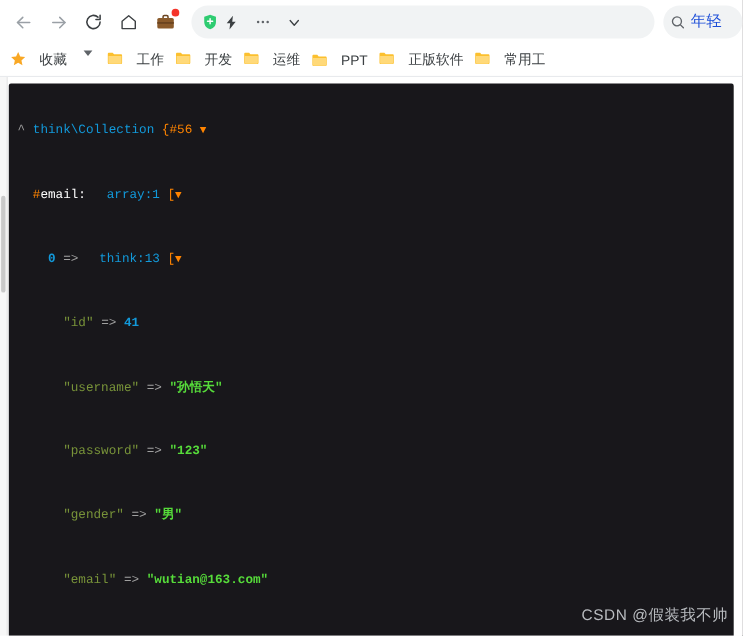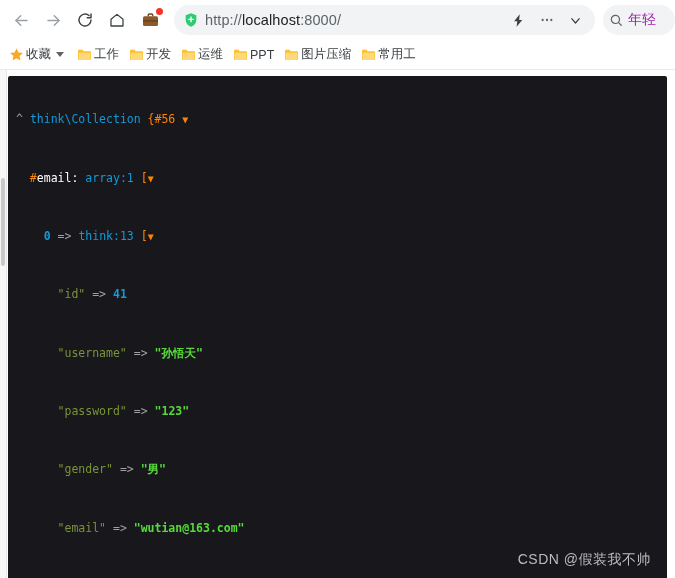--- a/index.html
+++ b/index.html
@@ -74,35 +74,35 @@
     width: 72px; height: 30px;
     background: #f1f3f4;
     border-radius: 15px;
     display: flex; align-items: center;
     padding: 0 6px;
     flex-shrink: 0;
     gap: 5px;
     overflow: hidden;
     margin-right: -6px;
   }
-  .search-q { font-size: 14px; color: #a21caf; white-space: nowrap; }
+  .search-q { font-size: 14px; color: #1d4ed8; white-space: nowrap; }
 
   
   .bookmarks {
     height: 29px;
     display: flex; align-items: center;
     padding: 0 4px;
     background: #ffffff;
     flex-shrink: 0;
     overflow: hidden;
     white-space: nowrap;
   }
   .bm {
-    display: flex; align-items: center;
-    gap: 2px;
+    display: flex; 
+    gap: 12px;
     padding: 2px 5px;
     border-radius: 4px;
     font-size: 12.5px;
     color: #3c4043;
     flex-shrink: 0;
   }
   .bm-label { white-space: nowrap; }
   .folder-ico {
     width: 15px; height: 13px; flex-shrink: 0;
   }
@@ -146,43 +146,43 @@
     line-height: 14.6px;
     padding: 7px 8px 8px 8px;
     margin-bottom: 10px;
     border-radius: 2px;
     white-space: pre;
     width: 659px;
     overflow: hidden;
   }
   .dump.first { padding-bottom: 22px; }
 
-  .ln { display: block; height: 14.6px; }
+  .ln { display: block; height: 14.6px; font-family: Liberation Mono, monospace; }
 
   
   .t-caret   { color: #a0a0a0; }
   .t-class   { color: #1299da; }
   .t-meta    { color: #ff8400; }
   .t-prop    { color: #ff8400; }
   .t-propname{ color: #ffffff; }
-  .t-type    { color: #1299da; }
+  .t-type    { color: #1299da; margin-left: 12px; }
   .t-key     { color: #789339; }
   .t-str     { color: #56db3a; font-weight: bold; }
   .t-num     { color: #1299da; font-weight: bold; }
   .t-brk     { color: #ff8400; }
   .t-arrow   { color: #a0a0a0; }
 
   .tog-box {
     color: #ff8400;
     font-size: 10px;
   }
 
   .watermark {
     position: absolute;
-    right: 24px; bottom: 9px;
+    right: 13px; bottom: 9px;
     font-size: 14px;
     color: #b9bcc0;
     letter-spacing: 0.5px;
     pointer-events: none;
   }
 </style>
 </head>
 <body>
 
 <div class="browser">
@@ -225,21 +225,20 @@
       <span class="brief-dot"></span>
     </div>
 
     <div class="urlbar">
       <span class="shield">
         <svg width="16" height="16" viewBox="0 0 24 24">
           <path d="M12 2l8 3v7c0 5-3.5 8.5-8 10-4.5-1.5-8-5-8-10V5z" fill="#2ecc71"></path>
           <path d="M12 7.5v7M8.5 11h7" stroke="#ffffff" stroke-width="2" stroke-linecap="round"></path>
         </svg>
       </span>
-      <span class="url-text"><span>http://</span><span class="host">localhost</span><span>:8000/</span></span>
       <span class="url-icons">
         <span>
           <svg width="15" height="15" viewBox="0 0 24 24" fill="#3c4043">
             <path d="M14 2L5 13h5l-1 9 9-11h-5z"></path>
           </svg>
         </span>
         <span>
           <svg width="16" height="16" viewBox="0 0 24 24" fill="#5f6368">
             <circle cx="5.5" cy="12" r="1.7"></circle>
               <circle cx="12" cy="12" r="1.7"></circle>
@@ -300,28 +299,28 @@
 
     <div class="bm">
       <svg class="folder-ico" viewBox="0 0 16 14">
         <path d="M1 3.2c0-.7.5-1.2 1.2-1.2h3.6l1.3 1.5h6.7c.7 0 1.2.5 1.2 1.2v7.1c0 .7-.5 1.2-1.2 1.2H2.2c-.7 0-1.2-.5-1.2-1.2z" fill="#fcc02e"></path>
         <path d="M1.6 5.2h12.8v6.7c0 .5-.4.9-.9.9H2.5c-.5 0-.9-.4-.9-.9z" fill="#ffd979"></path>
       </svg>
       <span class="bm-label">PPT</span>
     </div>
 
 
-
-    <div class="bm">
-      <svg class="folder-ico" viewBox="0 0 16 14">
-        <path d="M1 3.2c0-.7.5-1.2 1.2-1.2h3.6l1.3 1.5h6.7c.7 0 1.2.5 1.2 1.2v7.1c0 .7-.5 1.2-1.2 1.2H2.2c-.7 0-1.2-.5-1.2-1.2z" fill="#fcc02e"></path>
-        <path d="M1.6 5.2h12.8v6.7c0 .5-.4.9-.9.9H2.5c-.5 0-.9-.4-.9-.9z" fill="#ffd979"></path>
-      </svg>
-      <span class="bm-label">图片压缩</span>
-    </div>
+    <div class="bm">
+      <svg class="folder-ico" viewBox="0 0 16 14">
+        <path d="M1 3.2c0-.7.5-1.2 1.2-1.2h3.6l1.3 1.5h6.7c.7 0 1.2.5 1.2 1.2v7.1c0 .7-.5 1.2-1.2 1.2H2.2c-.7 0-1.2-.5-1.2-1.2z" fill="#fcc02e"></path>
+        <path d="M1.6 5.2h12.8v6.7c0 .5-.4.9-.9.9H2.5c-.5 0-.9-.4-.9-.9z" fill="#ffd979"></path>
+      </svg>
+      <span class="bm-label">正版软件</span>
+    </div>
+
 
     <div class="bm">
       <svg class="folder-ico" viewBox="0 0 16 14">
         <path d="M1 3.2c0-.7.5-1.2 1.2-1.2h3.6l1.3 1.5h6.7c.7 0 1.2.5 1.2 1.2v7.1c0 .7-.5 1.2-1.2 1.2H2.2c-.7 0-1.2-.5-1.2-1.2z" fill="#fcc02e"></path>
         <path d="M1.6 5.2h12.8v6.7c0 .5-.4.9-.9.9H2.5c-.5 0-.9-.4-.9-.9z" fill="#ffd979"></path>
       </svg>
       <span class="bm-label">常用工</span>
     </div>
   </div>
 

